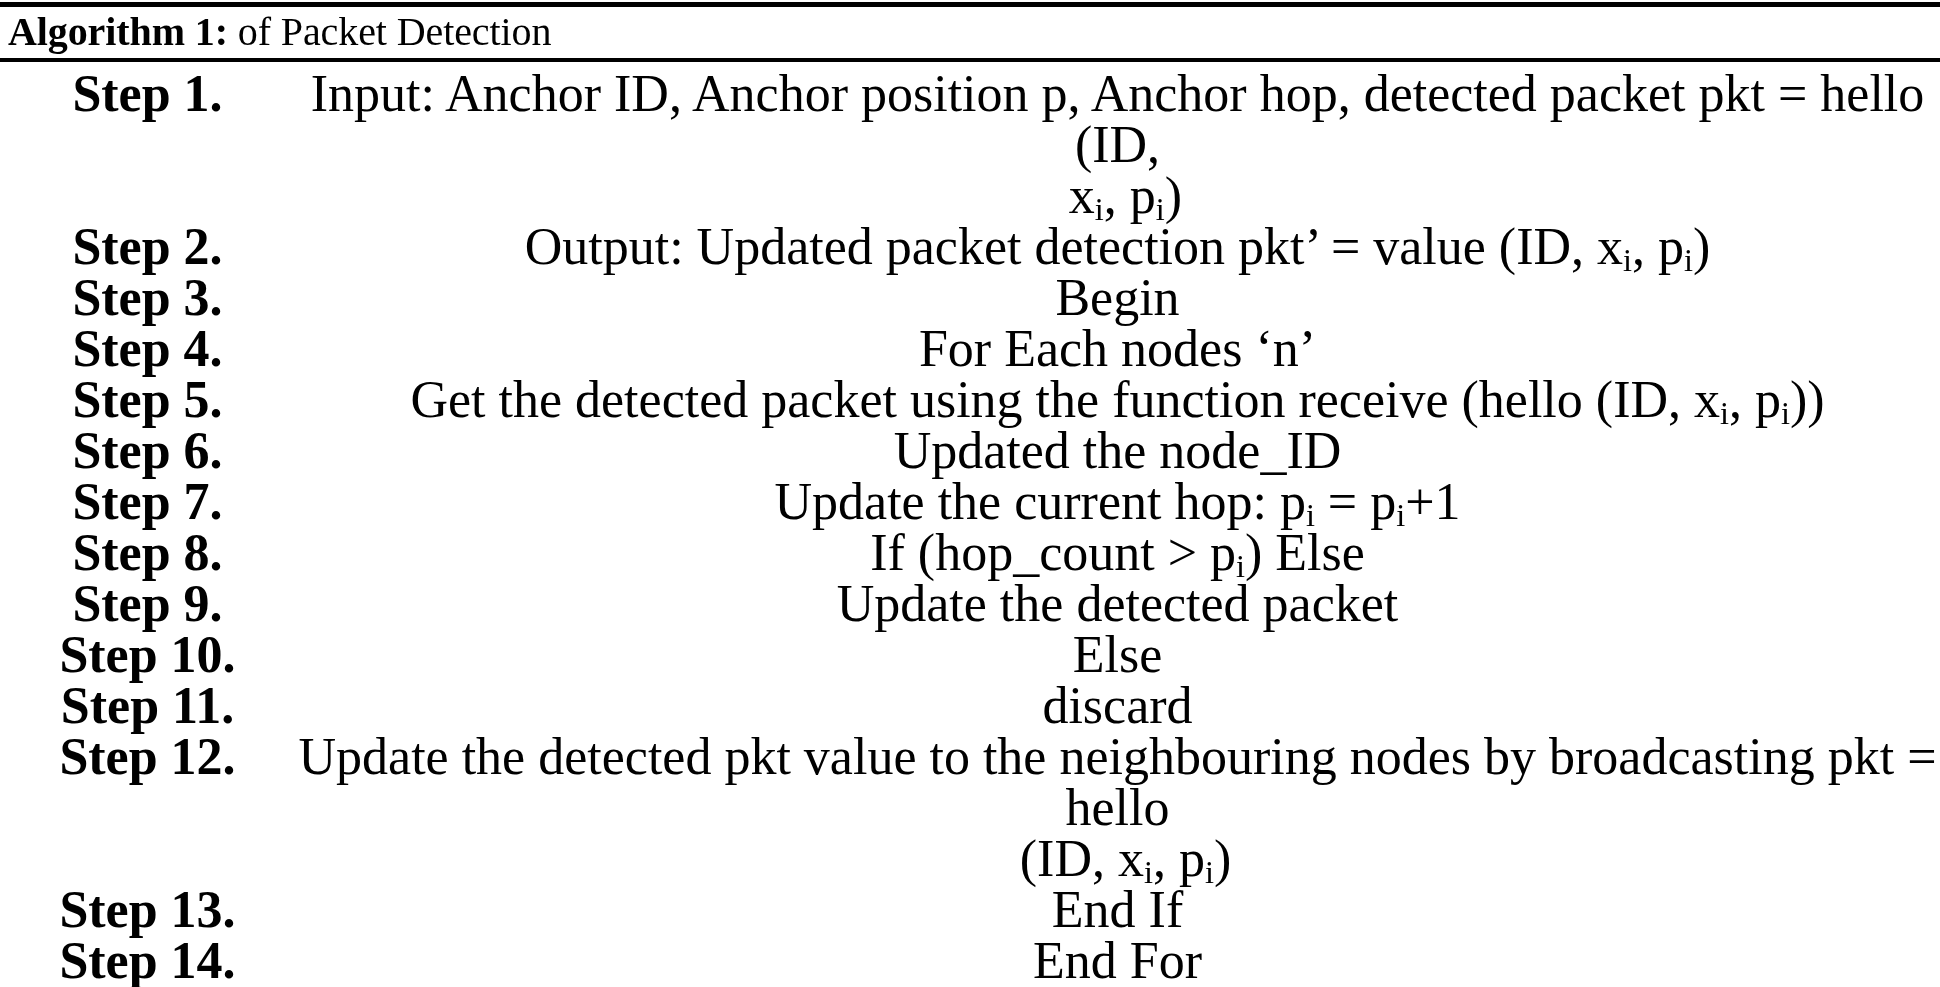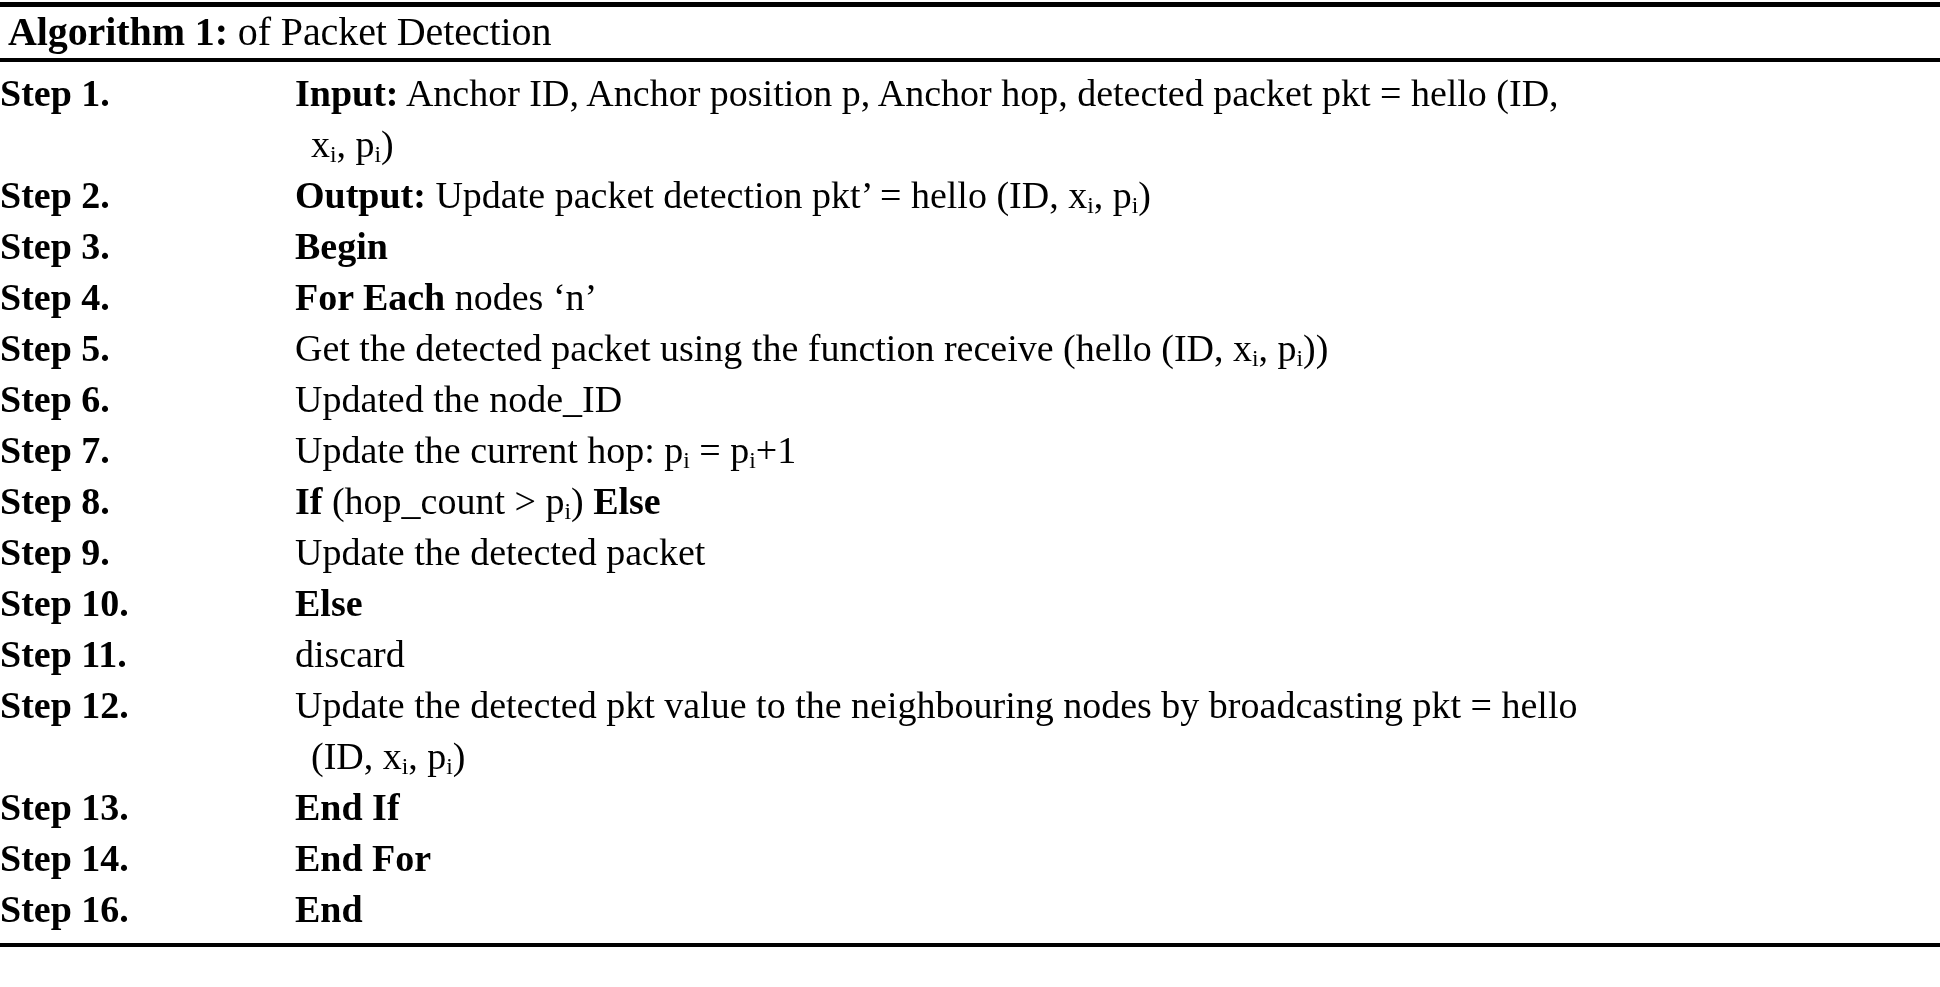--- a/index.html
+++ b/index.html
@@ -58,40 +58,41 @@
   
   .steps {
     width: 100%;
     border-collapse: collapse;
     table-layout: fixed;
     margin-top: 6px;
   }
   .steps td {
     vertical-align: top;
     padding: 0;
-    font-size: 38px;
+    font-size: 52px;
     line-height: 51px;
+    text-align: center;
   }
   .col-label {
     width: 295px;
   }
   .step-label {
     font-weight: bold;
     padding-left: 72px;
     white-space: nowrap;
     font-size: 38px;
     line-height: 51px;
   }
   .step-body {
     padding-right: 6px;
     font-size: 38px;
     line-height: 51px;
   }
   .step-body .kw {
-    font-weight: bold;
+    font-weight: normal;
   }
   .step-body .cont {
     display: block;
     margin-left: 16px;
   }
   sub {
     font-size: 0.62em;
     line-height: 0;
     vertical-align: -0.22em;
   }
@@ -118,21 +119,21 @@
       </colgroup>
     <tbody>
 
       <tr>
         <td class="step-label">Step 1.</td>
         <td class="step-body"><span class="kw">Input:</span><span> Anchor ID, Anchor position p, Anchor hop, detected packet pkt = hello (ID,</span><span class="cont"><span>x</span><sub>i</sub><span>, p</span><sub>i</sub><span>)</span></span></td>
       </tr>
 
       <tr>
         <td class="step-label">Step 2.</td>
-        <td class="step-body"><span class="kw">Output:</span><span> Update packet detection pkt’ = hello (ID, x</span><sub>i</sub><span>, p</span><sub>i</sub><span>)</span></td>
+        <td class="step-body"><span class="kw">Output:</span><span> Updated packet detection pkt’ = value (ID, x</span><sub>i</sub><span>, p</span><sub>i</sub><span>)</span></td>
       </tr>
 
       <tr>
         <td class="step-label">Step 3.</td>
         <td class="step-body"><span class="kw">Begin</span><span></span></td>
       </tr>
 
       <tr>
         <td class="step-label">Step 4.</td>
         <td class="step-body"><span class="kw">For Each</span><span> nodes ‘n’</span></td>

